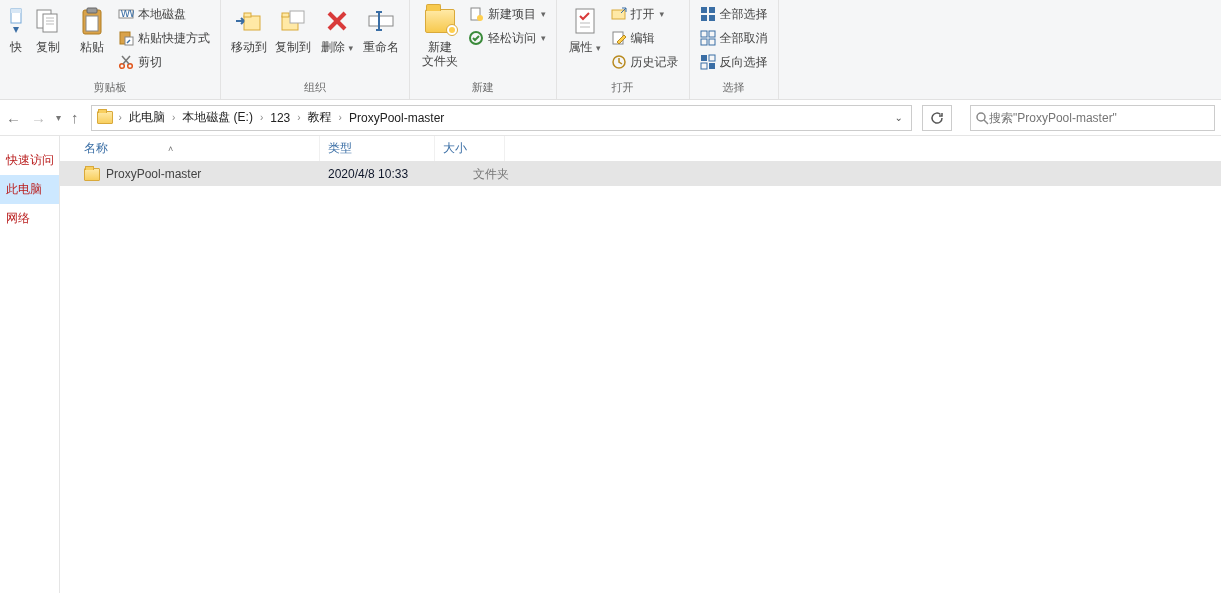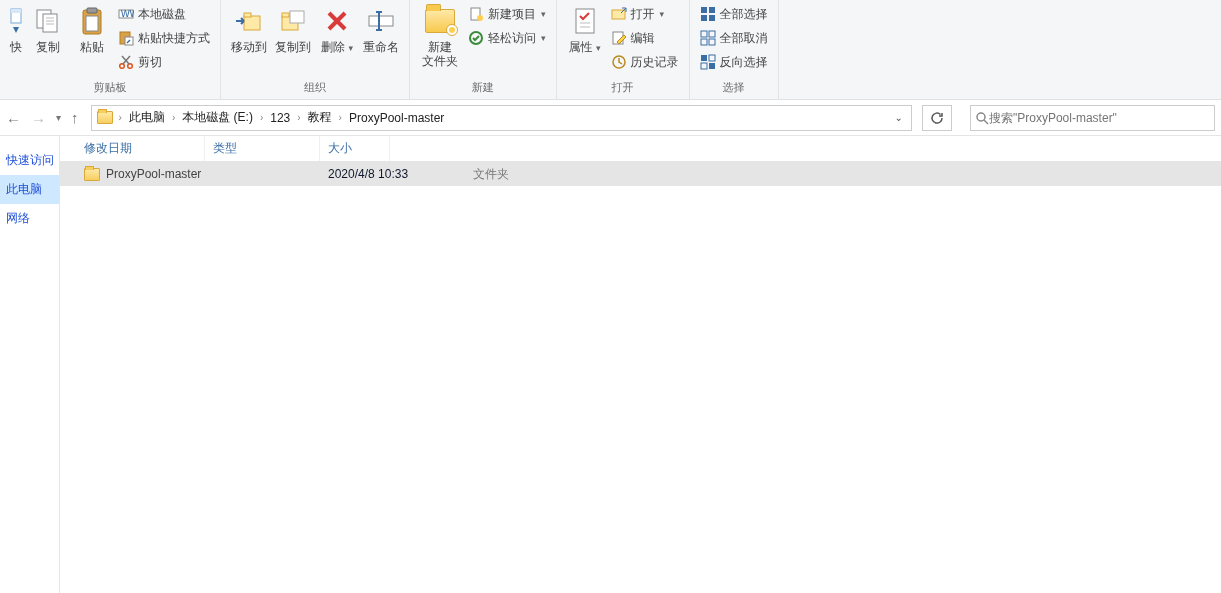--- a/index.html
+++ b/index.html
@@ -30,21 +30,21 @@
     .crumb { padding:0 4px; color:#222; cursor:default; }
     .sep { color:#888; padding:0 3px; font-size:10px;}
     .bc-right { display:flex; align-items:center; gap:6px; color:#555; padding:0 6px;}
     .refresh-wrap { width:30px; height:26px; border:1px solid #ccc; display:flex; align-items:center; justify-content:center; background:#fff; margin-left:6px;}
     .search-wrap { width:245px; height:26px; border:1px solid #ccc; display:flex; align-items:center; background:#fff; padding:0 4px; margin-left:14px;}
     .search-wrap input { border:none; outline:none; flex:1; font-size:12px; color:#555; background:transparent;}
     
     
     .bodysplit { display:flex; height: calc(593px - 100px - 36px); }
     .side { width:60px; border-right:1px solid #e5e5e5; padding-top:10px;}
-    .side-item { padding:6px 4px 6px 6px; font-size:12px; color:#1d4ed8; cursor:default;}
+    .side-item { padding:6px 4px 6px 6px; font-size:12px; color:#b91c1c; cursor:default;}
     .side-item.active { background:#cde8ff; }
     
     .filelist { flex:1; }
     .cols { display:flex; border-bottom:1px solid #e5e5e5; height:26px; align-items:center; color:#3a6ea5; font-size:12px; }
     .col-name { width:260px; padding-left:24px; display:flex; align-items:center; gap:60px;}
     .col-name .sort { font-size:9px; color:#777; }
     .col-date { width:145px; }
     .col-type { width:115px; }
     .col-size { width:70px;text-align:center; }
     .cols > div { border-right:1px solid #f0f0f0; height:100%; display:flex; align-items:center; padding-left:8px;}
@@ -360,23 +360,24 @@
 
 <div class="bodysplit">
   <div class="side">
     <div class="side-item">快速访问</div>
     <div class="side-item active">此电脑</div>
     <div class="side-item">网络</div>
   </div>
 
   <div class="filelist">
     <div class="cols">
-      <div class="col-date">
-          <span>修改日期</span>
-        </div>
+      <div class="col-name">
+        <span>名称</span>
+        <span class="sort">˄</span>
+      </div>
       <div class="col-type">
           <span>类型</span>
         </div>
       <div class="col-size">
           <span>大小</span>
         </div>
     </div>
 
     <div class="row sel">
       <div class="c-name">

